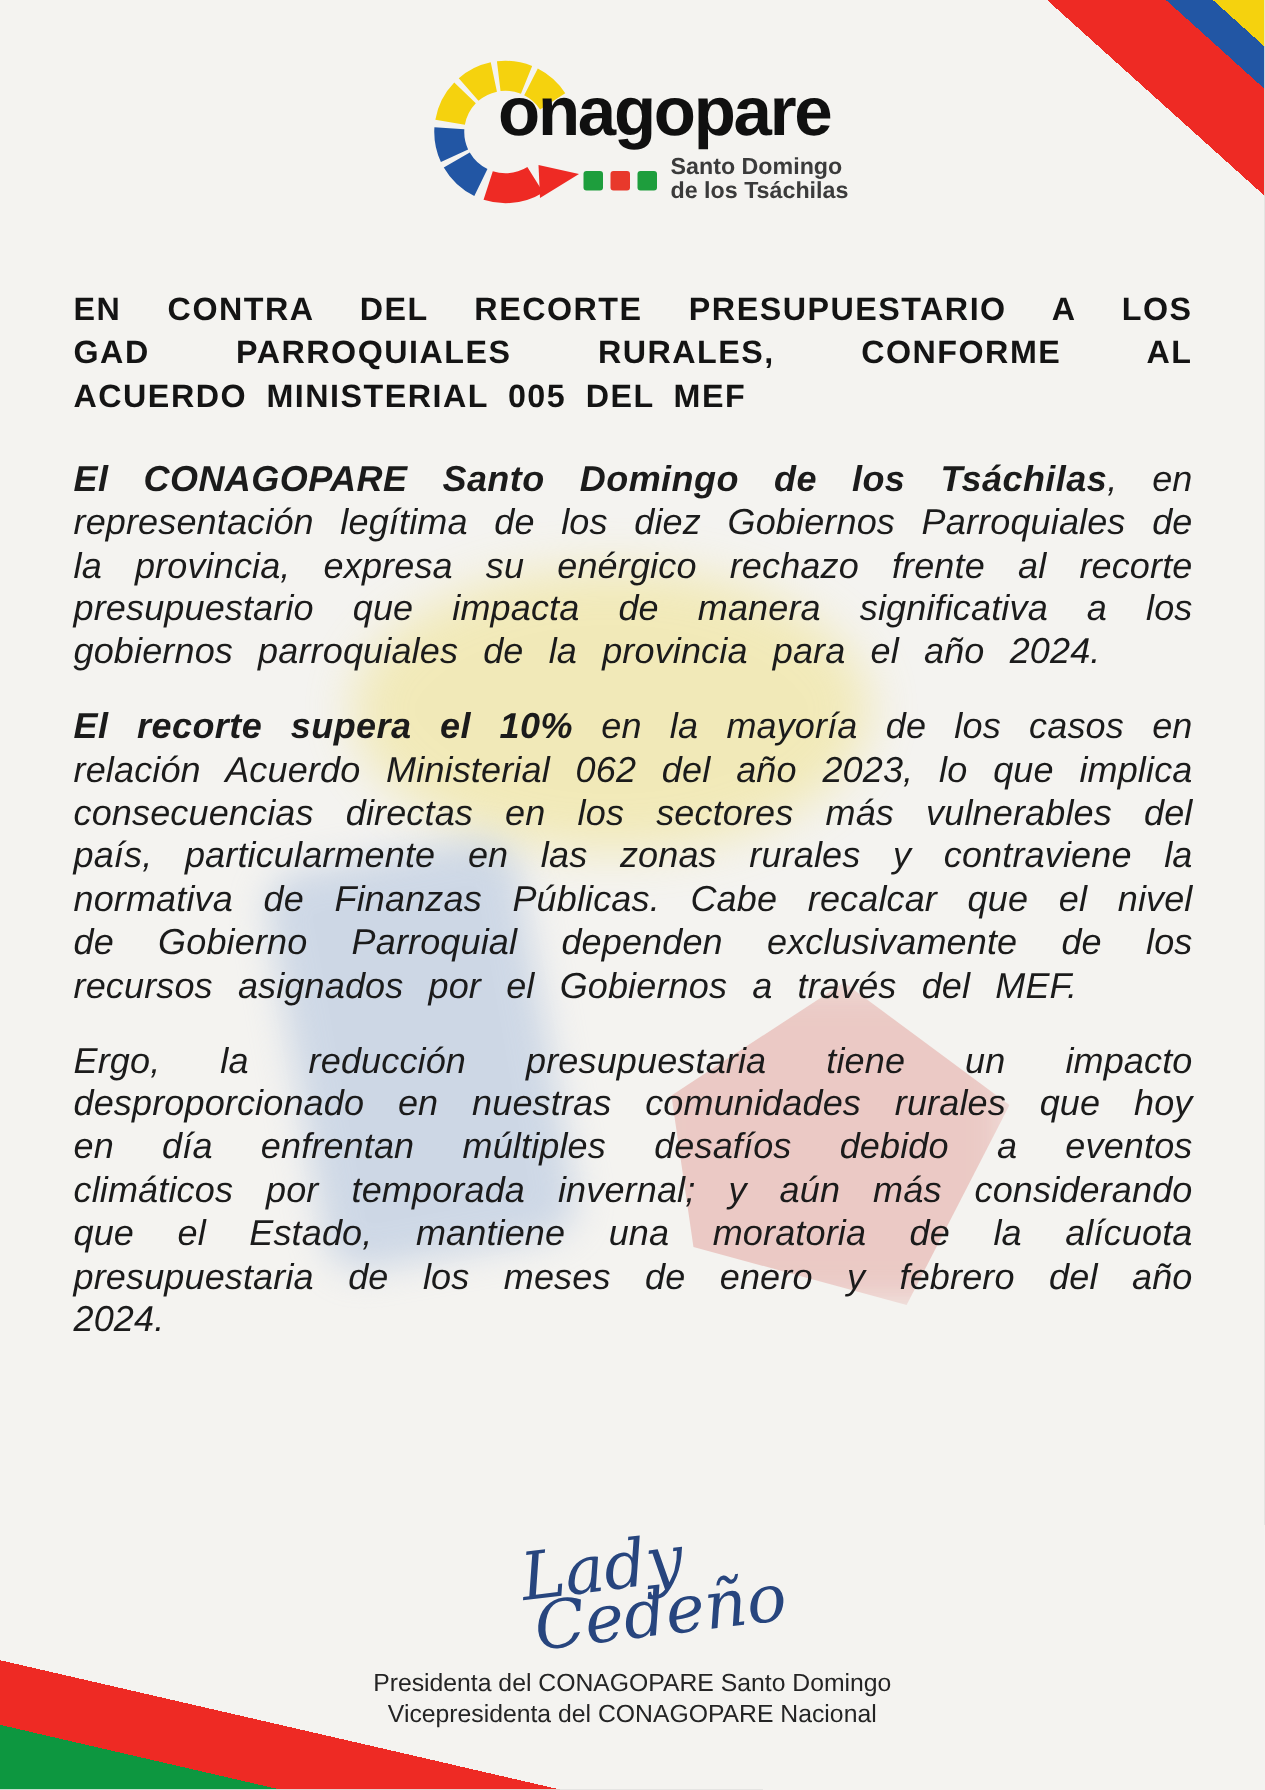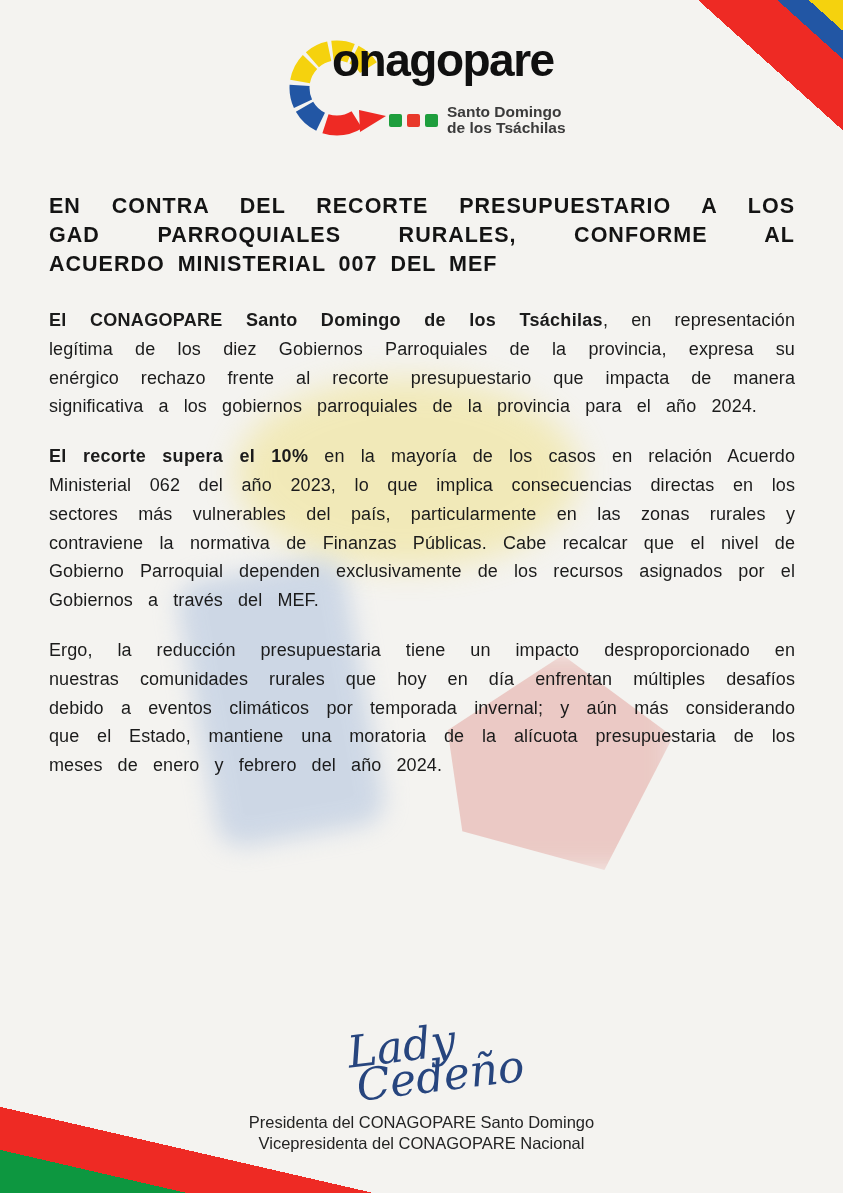--- a/index.html
+++ b/index.html
@@ -30,39 +30,39 @@
     transform:rotate(-10deg); }
   .wm-red { left:428px; top:655px; width:245px; height:215px;
     background:#e2a09a; opacity:.5; filter:blur(12px);
     clip-path:polygon(8% 35%, 55% 0, 100% 38%, 72% 100%, 14% 82%); }
 
   
   .logo { position:absolute; left:287px; top:33px; width:300px; height:108px; z-index:2; }
   .logo-c { position:absolute; left:0; top:2px; width:106px; height:106px; }
   .logo-c circle { fill:none; stroke-width:20; }
   .logo-word {
-    position:absolute; left:45px; top:0;
+    position:absolute; left:45px; top:14px;
     font-size:46px; font-weight:700; letter-spacing:-1.5px; color:#101010;
   }
   .logo-sub { position:absolute; left:102px; top:71px; display:flex; align-items:center; gap:9px; }
   .logo-squares { display:flex; gap:5px; }
   .sq { width:13px; height:13px; border-radius:2px; display:block; }
   .sq-g { background:#1e9e3d; }
   .sq-r { background:#e8392b; }
   .logo-region { font-size:15.5px; font-weight:700; color:#3b3b3b; line-height:16px; }
 
   
   .content { position:absolute; left:49px; top:192px; width:746px; z-index:2; color:#1b1b1b; }
   .title { margin:0 0 27px 0; font-size:21.5px; font-weight:700;
     letter-spacing:1px; word-spacing:6px; line-height:29px; color:#141414; }
   .title-line { text-align:justify; text-align-last:justify; }
   .title-line.last { text-align-last:left; }
   .para {
-    margin:0 0 21px 0; font-size:18px; line-height:28.8px;
-    word-spacing:10px; letter-spacing:.1px; text-align:justify;
+    margin:0 0 21px 0; font-size:24px; line-height:28.8px;
+    word-spacing:10px; letter-spacing:.1px; text-align:justify;font-style:italic;
   }
   .para b { letter-spacing:.3px; }
 
   
   .sig-block { position:absolute; left:0; top:1022px; width:843px; text-align:center; z-index:2; }
   .sig { display:inline-block; transform:rotate(-7deg);
     font-family:"DejaVu Serif","Liberation Serif",serif; font-style:italic;
     color:#27457e; }
   .sig1 { display:block; font-size:44px; line-height:44px; margin-left:-36px; }
   .sig2 { display:block; font-size:44px; line-height:44px; margin-top:-10px; margin-left:34px; }
@@ -98,21 +98,21 @@
         <div>Santo Domingo</div>
         <div>de los Tsáchilas</div>
       </div>
     </div>
   </header>
 
   <main class="content">
     <h1 class="title">
       <div class="title-line">EN CONTRA DEL RECORTE PRESUPUESTARIO A LOS</div>
       <div class="title-line">GAD PARROQUIALES RURALES, CONFORME AL</div>
-      <div class="title-line last">ACUERDO MINISTERIAL 007 DEL MEF</div>
+      <div class="title-line last">ACUERDO MINISTERIAL 005 DEL MEF</div>
     </h1>
 
     <p class="para"><b>El CONAGOPARE Santo Domingo de los Tsáchilas</b><span>, en representación legítima de los diez Gobiernos Parroquiales de la provincia, expresa su enérgico rechazo frente al recorte presupuestario que impacta de manera significativa a los gobiernos parroquiales de la provincia para el año 2024.</span></p>
 
     <p class="para"><b>El recorte supera el 10%</b><span> en la mayoría de los casos en relación Acuerdo Ministerial 062 del año 2023, lo que implica consecuencias directas en los sectores más vulnerables del país, particularmente en las zonas rurales y contraviene la normativa de Finanzas Públicas. Cabe recalcar que el nivel de Gobierno Parroquial dependen exclusivamente de los recursos asignados por el Gobiernos a través del MEF.</span></p>
 
     <p class="para"><b></b><span>Ergo, la reducción presupuestaria tiene un impacto desproporcionado en nuestras comunidades rurales que hoy en día enfrentan múltiples desafíos debido a eventos climáticos por temporada invernal; y aún más considerando que el Estado,  mantiene una moratoria de la alícuota presupuestaria de los meses de enero y febrero del año 2024.</span></p>
 
   </main>
 

